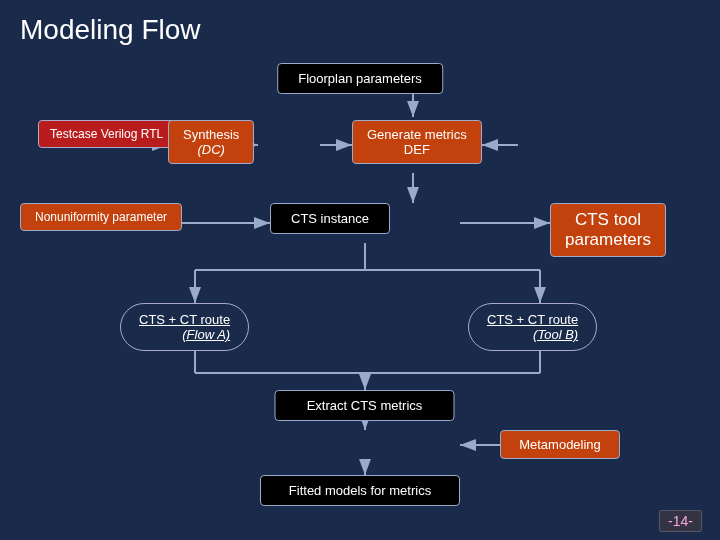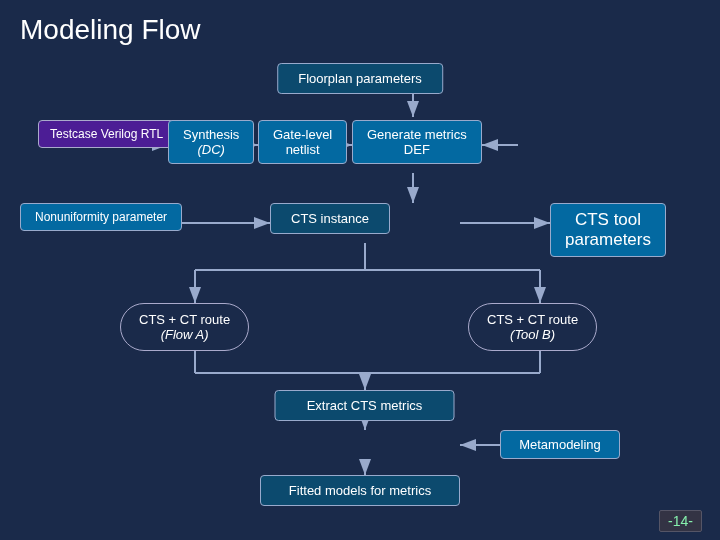--- a/index.html
+++ b/index.html
@@ -28,70 +28,71 @@
       bottom: 20px;
     }
 
     
     .box {
       border: 1.5px solid #aac;
       border-radius: 4px;
       padding: 6px 11px;
       text-align: center;
       font-size: 13px;
-      background: #4c1d95;
+      background: #b91c1c;
       white-space: nowrap;
     }
 
     .box-gray {
       border: 1.5px solid #99aacc;
       border-radius: 4px;
       padding: 6px 14px;
       text-align: center;
       font-size: 13px;
-      background: #0369a1;
+      background: #c2410c;
       white-space: nowrap;
     }
 
     .box-wide {
       border: 1.5px solid #99aacc;
       border-radius: 4px;
       padding: 7px 20px;
       text-align: center;
       font-size: 13px;
-      background: #0c4a6e;
+      background: #000000;
       white-space: nowrap;
     }
 
     .box-round {
       border: 1.5px solid #aac;
       border-radius: 25px;
       padding: 8px 18px;
-      text-align: center;
+      text-align: right;
       font-size: 13px;
       background: #1a2a4a;
       white-space: nowrap;
+      text-decoration: underline;
     }
 
     
     .arrows-svg {
       position: absolute;
       top: 0;
       left: 0;
       width: 100%;
       height: 100%;
       pointer-events: none;
     }
 
     .page-num {
       position: absolute;
       bottom: 8px;
       right: 18px;
       font-size: 14px;
-      color: #86efac;
+      color: #f9a8d4;
       background: #334;
       border: 1px solid #556;
       padding: 2px 8px;
       border-radius: 2px;
     }
 
     .italic { font-style: italic; }
   </style>
 </head>
 <body>
@@ -161,26 +162,20 @@
     </div>
   </div>
 
   <div style="position:absolute; top:65px; left:148px;">
     <div class="box-gray" style="font-size:13px; min-width:60px;">
       <div>Synthesis</div>
       <div class="italic">(DC)</div>
     </div>
   </div>
 
-  <div style="position:absolute; top:65px; left:238px;">
-    <div class="box-gray" style="font-size:13px; min-width:70px;">
-      <div>Gate-level</div>
-      <div>netlist</div>
-    </div>
-  </div>
 
   <div style="position:absolute; top:65px; left:332px;">
     <div class="box-gray" style="font-size:13px; min-width:80px;">
       <div>Generate metrics</div>
       <div>DEF</div>
     </div>
   </div>
 
 
   <div style="position:absolute; top:148px; left:0px;">

